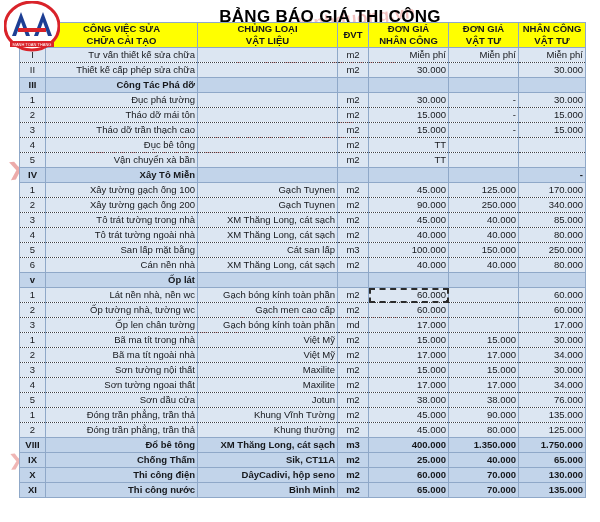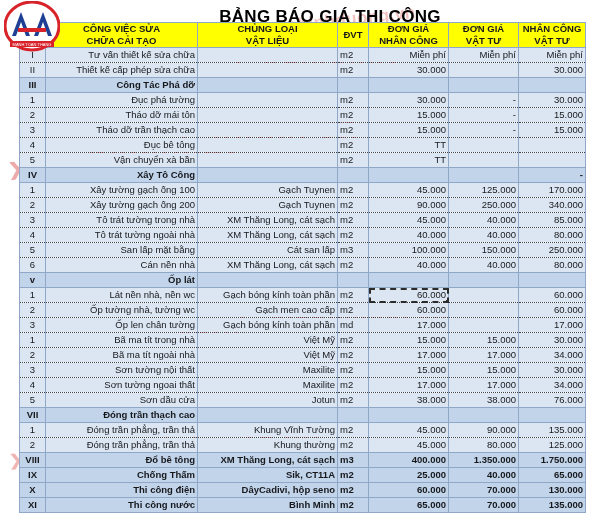--- a/index.html
+++ b/index.html
@@ -121,21 +121,21 @@
 
   
   tbody tr td { background: #dce6f2; }
   tbody tr.grp td { background: #c2d4ea; font-weight: bold; }
   tbody tr.grp td.c-name { font-weight: bold; margin-left: 44px; }
 
   td.c-stt  { text-align: center; font-weight: bold; }
   tbody tr.item td.c-stt { font-weight: normal; }
   td.c-name { text-align: right;  padding-left: 4px; }
   td.c-mat  { text-align: right; }
-  td.c-unit { text-align: left; }
+  td.c-unit { text-align: center; }
   td.c-num  { text-align: right; padding-right: 8px; }
 
   
   tbody tr.dash td {
     border-top-style: dotted;
     border-bottom-style: dotted;
     border-top-color: #3a3f46;
     border-bottom-color: #3a3f46;
   }
 
@@ -288,21 +288,21 @@
             <td class="c-stt">5</td>
             <td class="c-name">Vận chuyển xà bần</td>
             <td class="c-mat"></td>
             <td class="c-unit">m2</td>
             <td class="c-num">TT</td>
             <td class="c-num"></td>
             <td class="c-num"></td>
           </tr>
           <tr class="grp">
             <td class="c-stt">IV</td>
-            <td class="c-name">Xây Tô Công</td>
+            <td class="c-name">Xây Tô Miễn</td>
             <td class="c-mat"></td>
             <td class="c-unit"></td>
             <td class="c-num"></td>
             <td class="c-num"></td>
             <td class="c-num">-</td>
           </tr>
           <tr class="item dash">
             <td class="c-stt">1</td>
             <td class="c-name">Xây tường gạch ống 100</td>
             <td class="c-mat">Gạch Tuynen</td>
@@ -430,29 +430,20 @@
           </tr>
           <tr class="item dash">
             <td class="c-stt">5</td>
             <td class="c-name">Sơn dầu cửa</td>
             <td class="c-mat">Jotun</td>
             <td class="c-unit">m2</td>
             <td class="c-num">38.000</td>
             <td class="c-num">38.000</td>
             <td class="c-num">76.000</td>
           </tr>
-          <tr class="grp">
-            <td class="c-stt">VII</td>
-            <td class="c-name">Đóng trần thạch cao</td>
-            <td class="c-mat"></td>
-            <td class="c-unit"></td>
-            <td class="c-num"></td>
-            <td class="c-num"></td>
-            <td class="c-num"></td>
-          </tr>
           <tr class="item dash">
             <td class="c-stt">1</td>
             <td class="c-name">Đóng trần phẳng, trần thả</td>
             <td class="c-mat">Khung Vĩnh Tường</td>
             <td class="c-unit">m2</td>
             <td class="c-num">45.000</td>
             <td class="c-num">90.000</td>
             <td class="c-num">135.000</td>
           </tr>
           <tr class="item dash">

